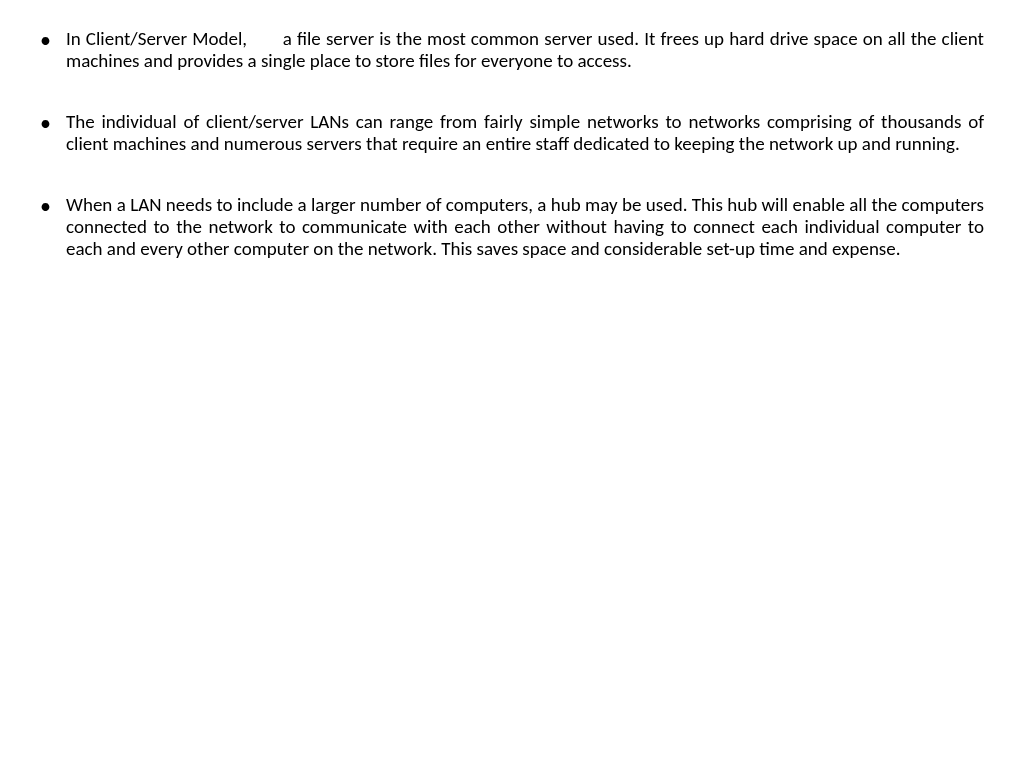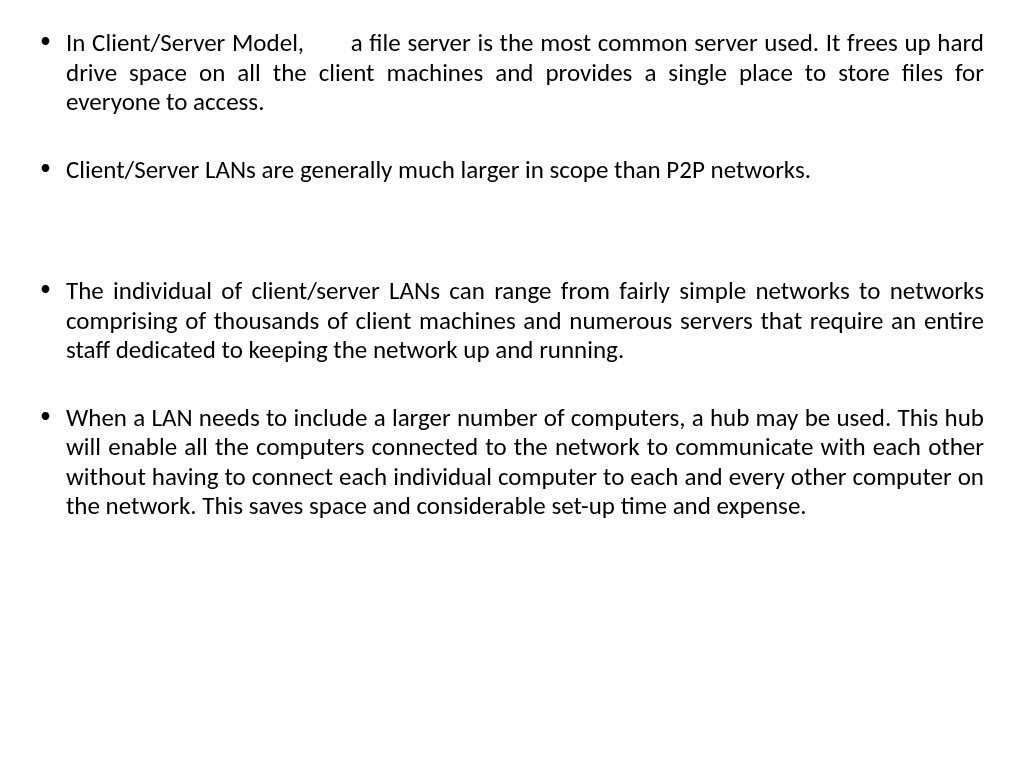--- a/index.html
+++ b/index.html
@@ -14,21 +14,21 @@
       font-family: Calibri, "Segoe UI", Arial, sans-serif;
       padding: 28px 40px 28px 28px;
     }
     ul {
       list-style: none;
     }
     li {
       position: relative;
       padding-left: 38px;
       margin-bottom: 38px;
-      font-size: 25px;
+      font-size: 19px;
       line-height: 1.18;
       color: #000000;
       text-align: justify;
       text-justify: inter-word;
     }
     li::before {
       content: "•";
       position: absolute;
       left: 12px;
       top: 0;
@@ -42,22 +42,19 @@
       white-space: pre;
     }
   </style>
 </head>
 <body>
 
 <ul>
   <li>
     <span class="lead">In Client/Server Model,       </span><span>a file server is the most common server used. It frees up hard drive space on all the client machines and provides a single place to store files for everyone to access.</span>
   </li>
-  <li class="extra-gap">
-    <span>Client/Server LANs are generally much larger in scope than P2P networks.</span>
-  </li>
   <li>
     <span>The individual of client/server LANs can range from fairly simple networks to networks comprising of thousands of client machines and numerous servers that require an entire staff dedicated to keeping the network up and running.</span>
   </li>
   <li>
     <span>When a LAN needs to include a larger number of computers, a hub may be used. This hub will enable all the computers connected to the network to communicate with each other without having to connect each individual computer to each and every other computer on the network. This saves space and considerable set-up time and expense.</span>
   </li>
 </ul>
 
 </body></html>

